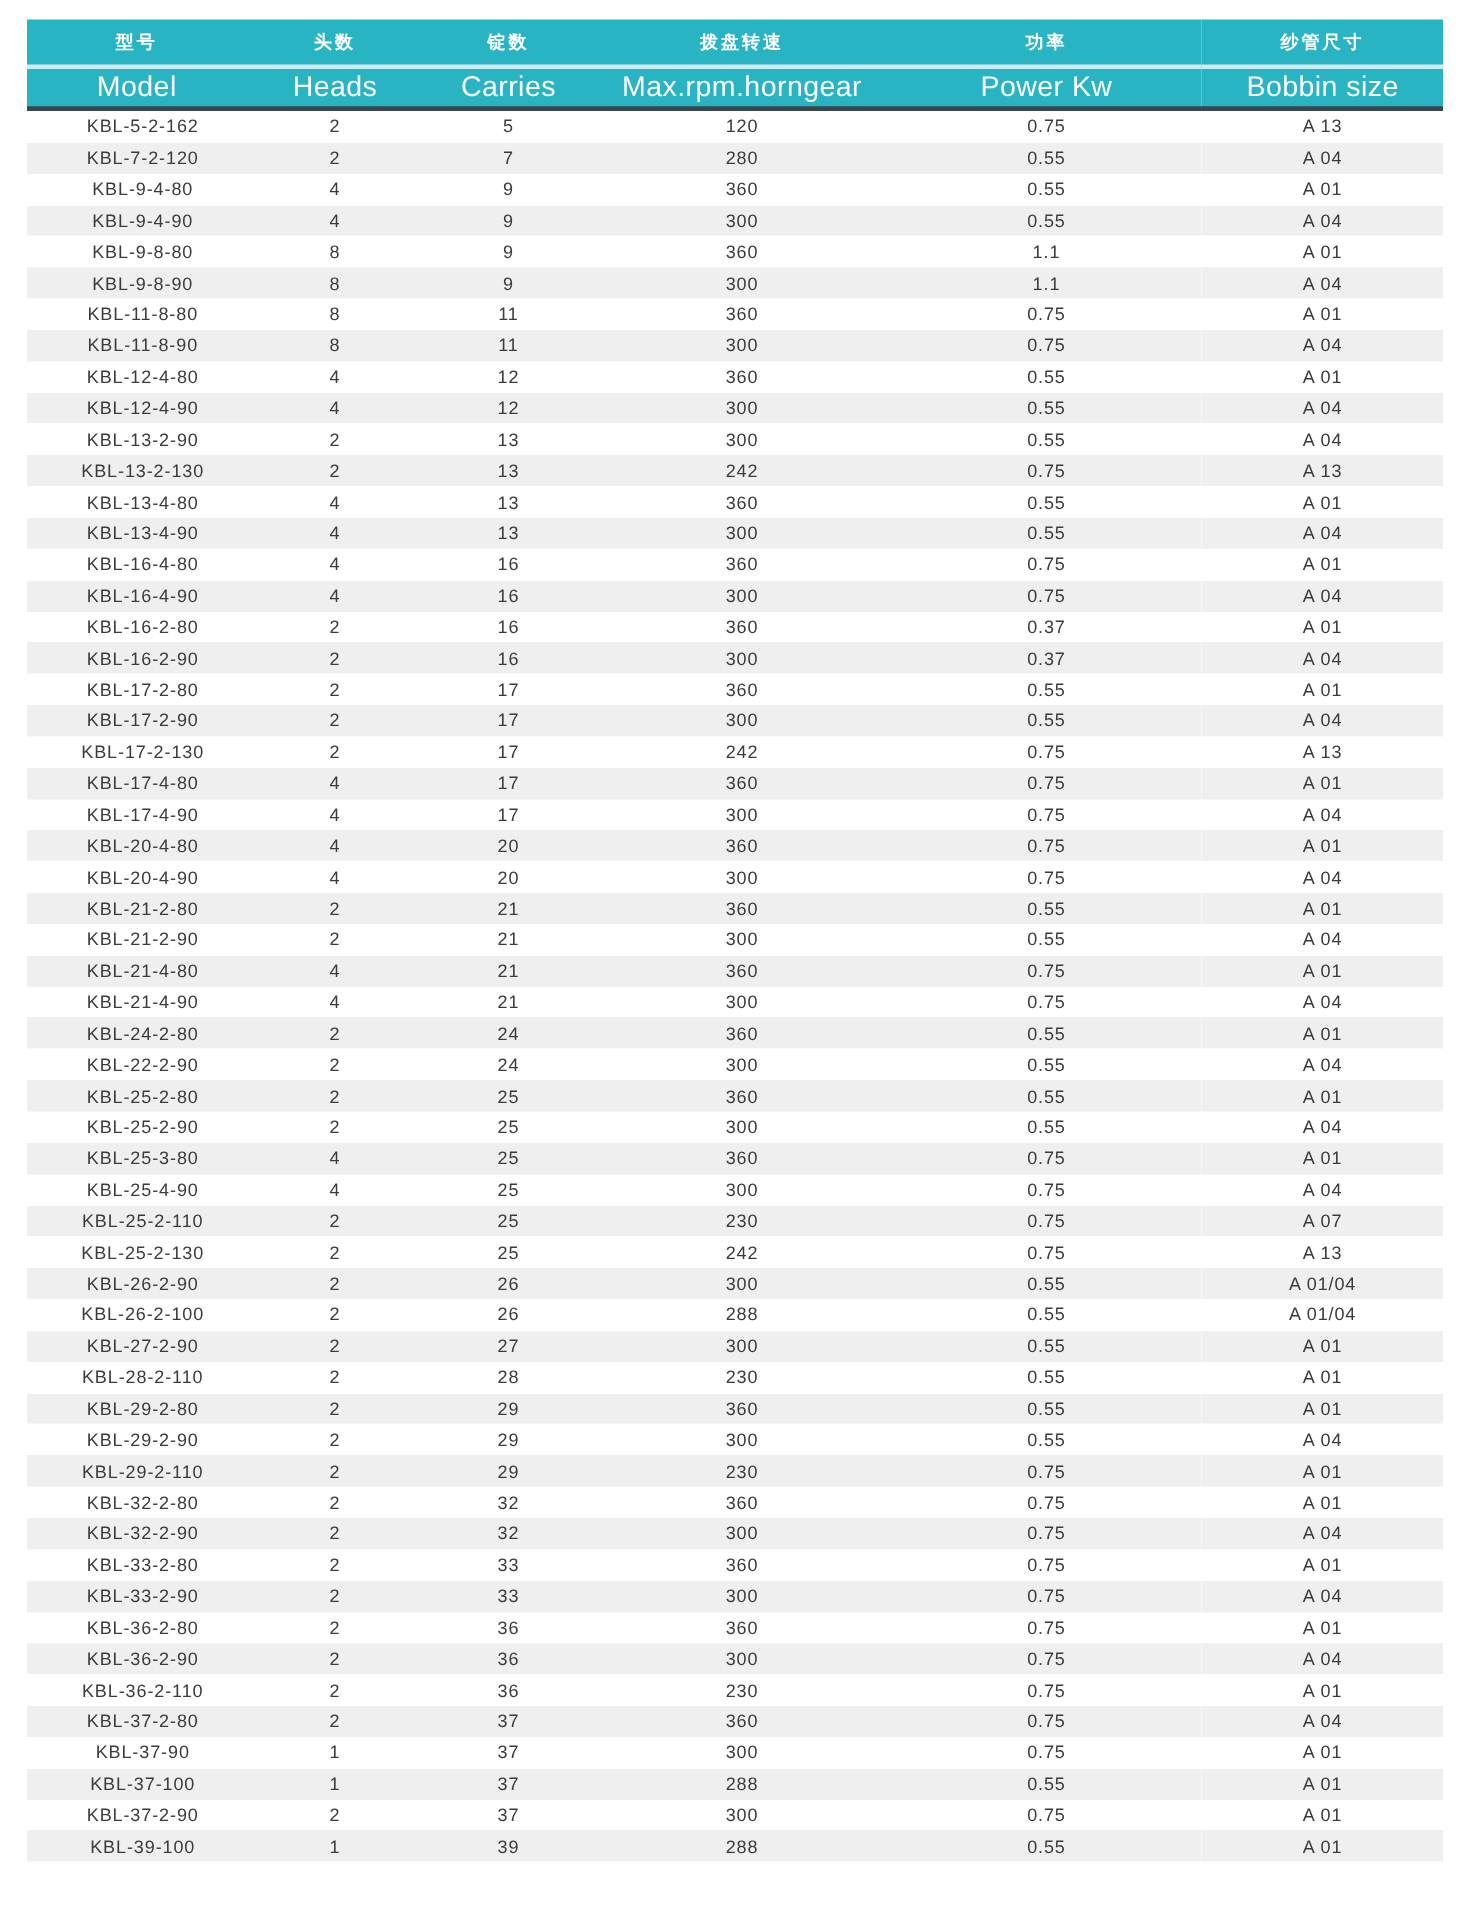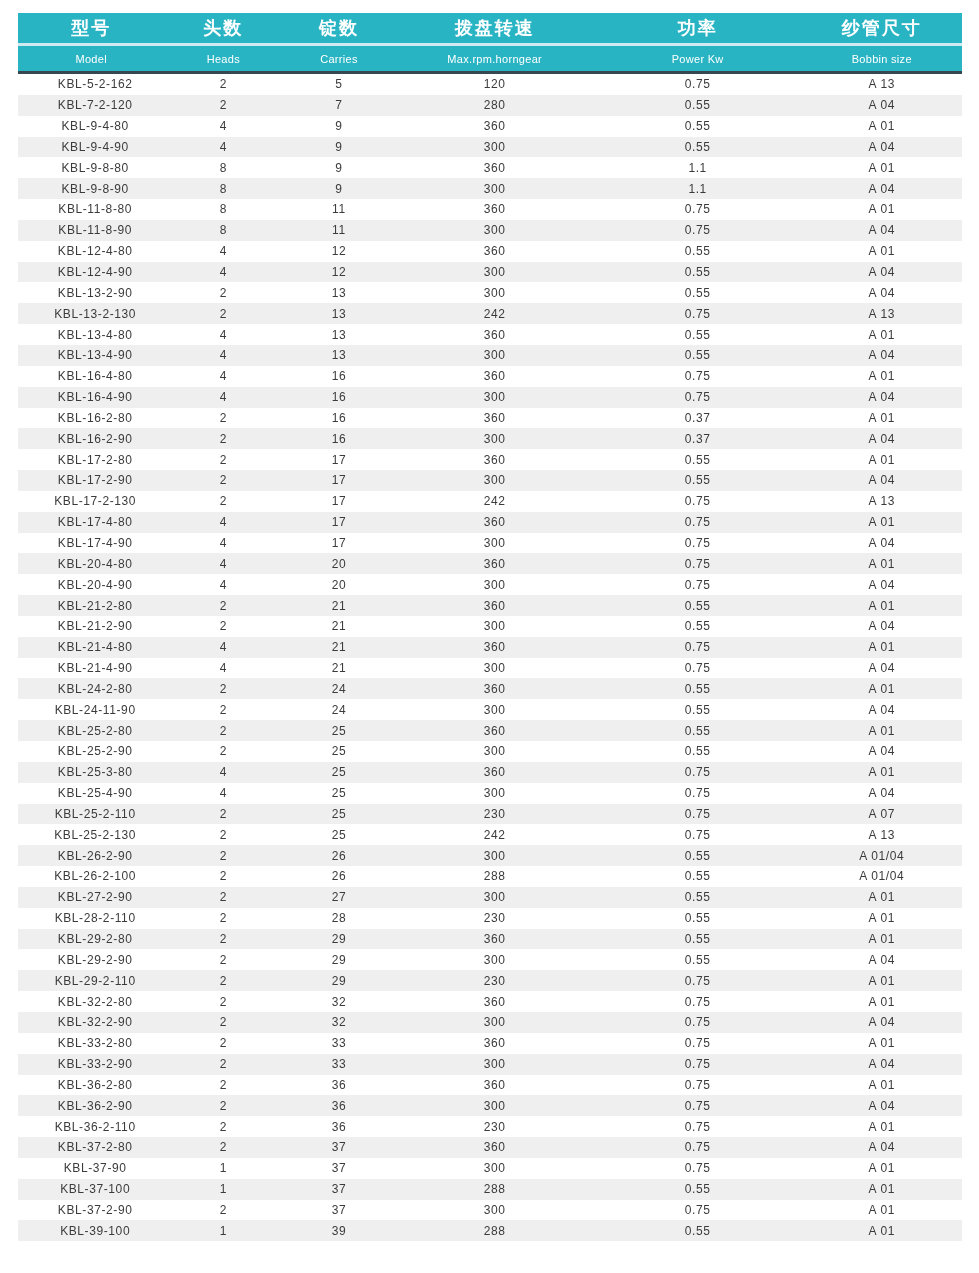--- a/index.html
+++ b/index.html
@@ -32,29 +32,29 @@
   col.c5{width:22%}
   col.c6{width:17%}
   thead th{
     background:var(--header-bg);
     color:var(--header-text);
     text-align:center;
     padding:0;
     font-weight:normal;
   }
   thead tr.cn th{
-    font-size:18px;
+    font-size:12px;
     font-weight:bold;
     height:30px;
     letter-spacing:2px;
     border-bottom:3px solid var(--header-separator);
     text-align:center;
   }
   thead tr.en th{
-    font-size:11px;
+    font-size:19px;
     height:25px;
     letter-spacing:0.3px;
     border-bottom:3px solid var(--header-divider);
   }
   tbody td{
     font-size:12px;
     color:var(--body-text);
     text-align:center;
     height:20.85px;
     padding:0;
@@ -335,21 +335,21 @@
         </tr>
         <tr>
           <td class="model">KBL-24-2-80</td>
           <td>2</td>
           <td>24</td>
           <td>360</td>
           <td>0.55</td>
           <td>A 01</td>
         </tr>
         <tr>
-          <td class="model">KBL-24-11-90</td>
+          <td class="model">KBL-22-2-90</td>
           <td>2</td>
           <td>24</td>
           <td>300</td>
           <td>0.55</td>
           <td>A 04</td>
         </tr>
         <tr>
           <td class="model">KBL-25-2-80</td>
           <td>2</td>
           <td>25</td>

